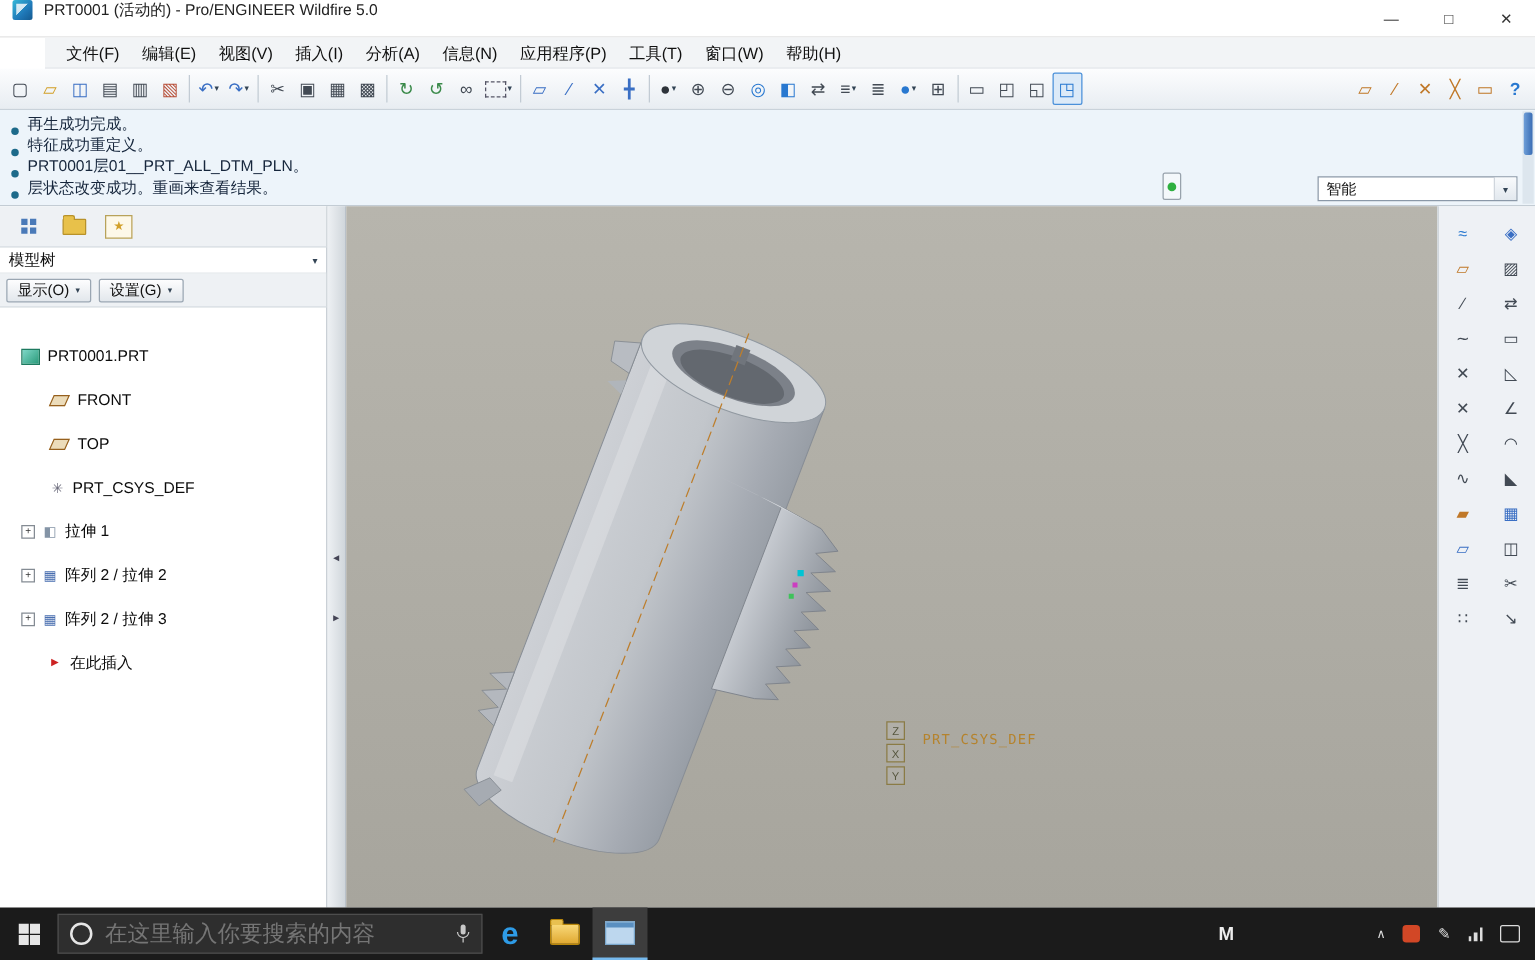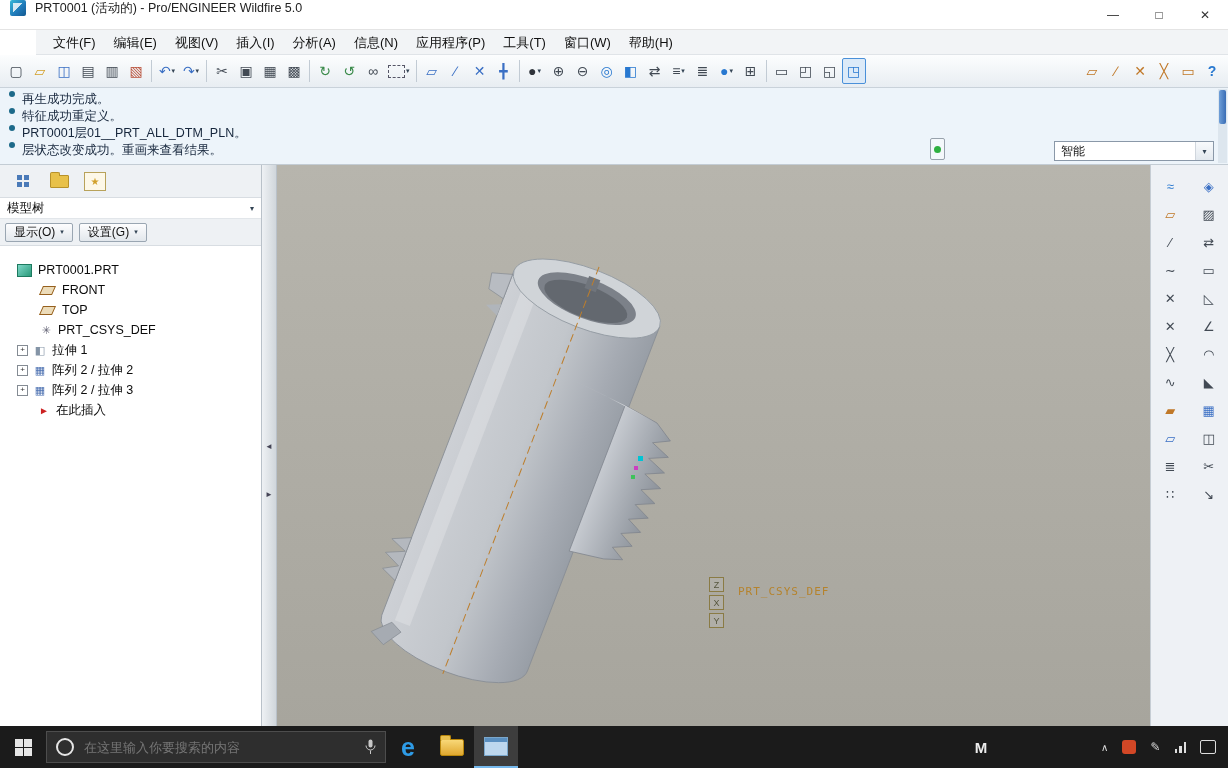--- a/index.html
+++ b/index.html
@@ -28,21 +28,21 @@
   .tbtn .ic{font-size:14px;line-height:1;}
   .tsep{width:1px;height:22px;background:#c2cbd4;margin:0 3px;flex:none;}
   .dd{font-size:7px;color:#345;margin-left:1px;}
   .dashed-rect{width:15px;height:11px;border:1px dashed #556;display:inline-block;}
   .active-tool{border:1px solid #4a90d9;background:#dceaf8;}
   .c-y{color:#d2a02a}.c-b{color:#3a6fc4}.c-d{color:#424a54}.c-r{color:#b8503a}
   .c-g{color:#3a8a4a}.c-o{color:#c07828}.c-dk{color:#2e333a;font-size:15px}.c-bl{color:#2878d0}
   
   .msgarea{position:absolute;top:88px;left:0;width:100%;height:77px;background:#edf4fa;
            border-bottom:1px solid #c3ccd4;box-sizing:border-box;padding-top:3px;}
-  .msg-line{display:flex;align-items:flex-start;height:17px;padding-left:9px;font-size:12.5px;color:#16263c;}
+  .msg-line{display:flex;align-items:flex-end;height:17px;padding-left:9px;font-size:12.5px;color:#16263c;}
   .msg-line .dot{width:6px;height:6px;border-radius:50%;background:#1d6a8a;margin-right:7px;flex:none;}
   .msg-scroll{position:absolute;right:1px;top:1px;width:9px;height:74px;background:#dde6ee;}
   .msg-thumb{position:absolute;left:1px;top:1px;width:7px;height:34px;border-radius:2px;
              background:linear-gradient(90deg,#6f9fd8,#3a6db5);}
   .status-ic{position:absolute;left:930px;top:50px;width:13px;height:20px;border:1px solid #98a2ac;border-radius:2px;
              background:#f4f8fb;display:flex;align-items:center;justify-content:center;}
   .gdot{width:7px;height:7px;border-radius:50%;background:#2fb040;}
   .filter-box{position:absolute;right:14px;top:53px;width:160px;height:20px;background:#fff;border:1px solid #8a98a8;
               display:flex;align-items:flex-end;font-size:12px;color:#111;padding-left:6px;box-sizing:border-box;}
   .filter-caret{margin-left:auto;width:17px;height:100%;display:flex;align-items:center;justify-content:center;
@@ -63,21 +63,21 @@
              justify-content:center;font-size:10px;color:#d2a02a;}
   .nav-title{height:20px;display:flex;align-items:center;padding:0 7px;font-size:12.5px;color:#111;
              border-bottom:1px solid #e2e6ea;}
   .nav-title .caret{margin-left:auto;font-size:8px;color:#345;}
   .nav-btnrow{height:26px;background:#eef1f4;border-bottom:1px solid #d8dde2;display:flex;align-items:center;
              gap:6px;padding-left:5px;}
   .nav-btn{height:19px;padding:0 8px;font-size:12px;color:#111;border:1px solid #9aa6b2;border-radius:2px;
              background:linear-gradient(#fdfdfe,#e2e7ec);display:flex;align-items:center;gap:5px;font-family:inherit;}
   .nav-btn .caret{font-size:7px;color:#345;}
   .tree{padding-top:14px;}
-  .trow{height:20px;display:flex;align-items:center;font-size:12.5px;color:#0b0b0b;}
+  .trow{height:20px;display:flex;align-items:center;font-size:12.5px;color:#0b0b0b;margin-top:15px;}
   .pl-root{padding-left:17px}.pl-child{padding-left:39px}.pl-exp{padding-left:17px}.pl-ins{padding-left:37px}
   .exp{width:9px;height:9px;border:1px solid #848b93;background:#fff;display:flex;align-items:center;
        justify-content:center;font-size:8px;line-height:1;color:#333;margin-right:5px;flex:none;}
   .part-ic{width:13px;height:11px;background:linear-gradient(135deg,#7fd8c8,#2a9a7a);border:1px solid #1d7a5f;
        margin-right:6px;flex:none;}
   .plane-ic{width:11px;height:7px;border:1px solid #96601e;background:#ecdcba;transform:skewX(-24deg);
        margin:0 8px 0 2px;flex:none;}
   .g-ic{width:14px;margin-right:5px;text-align:center;font-size:11px;flex:none;}
   .ic-csys{color:#667}.ic-extrude{color:#8494a6}.ic-pattern{color:#4a6fb0}.ic-insert{color:#cc2222;font-size:10px}
   
@@ -102,21 +102,21 @@
       background:transparent;border:1px solid transparent;border-radius:2px;font-family:inherit;}
   
   .taskbar{position:absolute;left:0;top:726px;width:100%;height:42px;background:#1b1b1b;display:flex;
       align-items:center;box-sizing:border-box;}
   .start{width:46px;height:42px;display:flex;align-items:center;justify-content:center;}
   .winlogo{width:17px;height:17px;display:grid;grid-template-columns:8px 8px;grid-template-rows:8px 8px;gap:1px;}
   .winlogo span{background:#e6e6e6;}
   .tsearch{width:340px;height:32px;background:#2e2e2e;border:1px solid #4d4d4d;display:flex;align-items:center;
       padding:0 9px;box-sizing:border-box;gap:8px;}
   .cortana{width:14px;height:14px;border:2px solid #e6e6e6;border-radius:50%;flex:none;}
-  .tsearch input{flex:1;background:transparent;border:none;outline:none;color:#c8c8c8;font-size:13px;
+  .tsearch input{flex:1;background:transparent;border:none;outline:none;color:#c8c8c8;font-size:18px;
       font-family:inherit;min-width:0;}
   .task-app{width:44px;height:42px;display:flex;align-items:center;justify-content:center;position:relative;}
   .edge-g{font-size:25px;font-weight:bold;color:#2e9be6;line-height:1;}
   .explorer-ic{width:22px;height:15px;position:relative;border-radius:2px;border:1px solid #b8860b;
       background:linear-gradient(#f8d878,#e0a830);}
   .explorer-ic::before{content:"";position:absolute;left:-1px;top:-5px;width:9px;height:4px;background:#e8c050;
       border:1px solid #b8860b;border-bottom:none;border-radius:2px 2px 0 0;}
   .cad-active{background:#3d3d3d;border-bottom:2px solid #76b9ed;box-sizing:border-box;}
   .cad-ic{width:22px;height:17px;background:#bdd7ee;border:1px solid #7aa7cc;position:relative;}
   .cad-ic::before{content:"";position:absolute;left:0;top:0;right:0;height:4px;background:#5a8fc0;}

